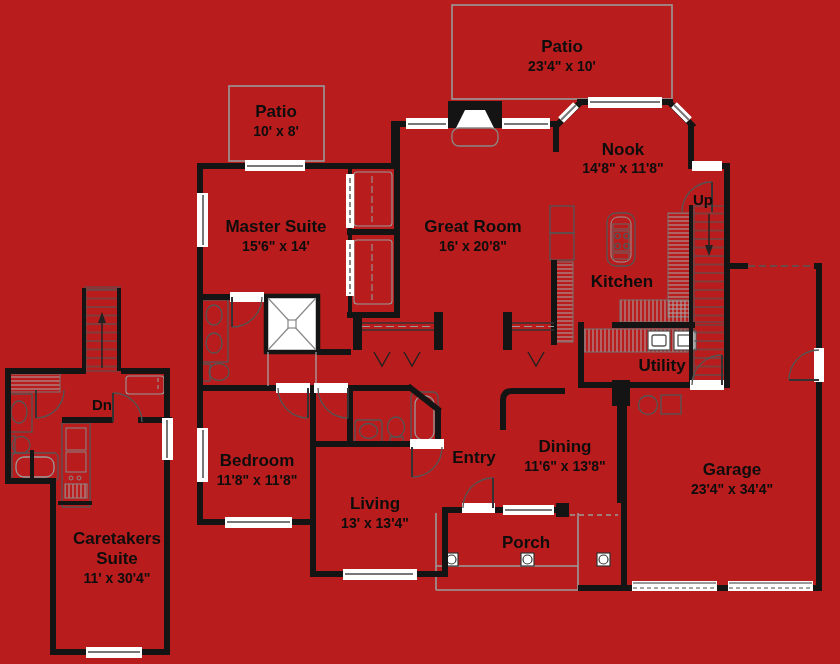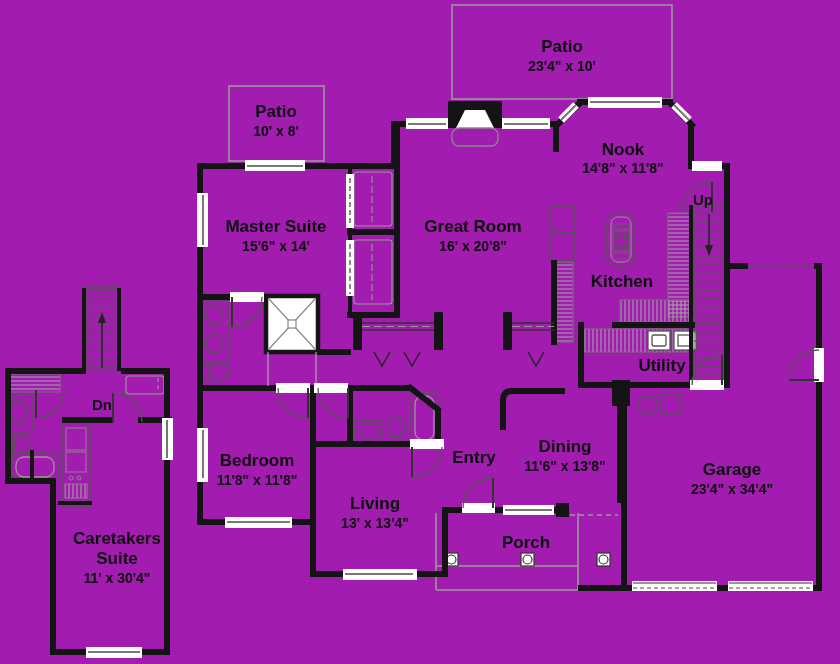--- a/index.html
+++ b/index.html
@@ -1,16 +1,16 @@
 <!DOCTYPE html>
 <html><head>
 <meta charset="utf-8">
 <style>
   html,body{margin:0;padding:0;background:#fff;}
-  .stage{width:840px;height:664px;position:relative;background:#a21caf;overflow:hidden;}
+  .stage{width:840px;height:664px;position:relative;background:#b91c1c;overflow:hidden;}
   svg{display:block;}
   .rn{font:bold 17px "Liberation Sans",sans-serif;fill:#0d0d0d;}
   .rd{font:bold 14px "Liberation Sans",sans-serif;fill:#0d0d0d;}
   .rs{font:bold 15px "Liberation Sans",sans-serif;fill:#0d0d0d;}
   text{text-anchor:middle;}
 </style>
 </head>
 <body>
 
 <div class="stage">

